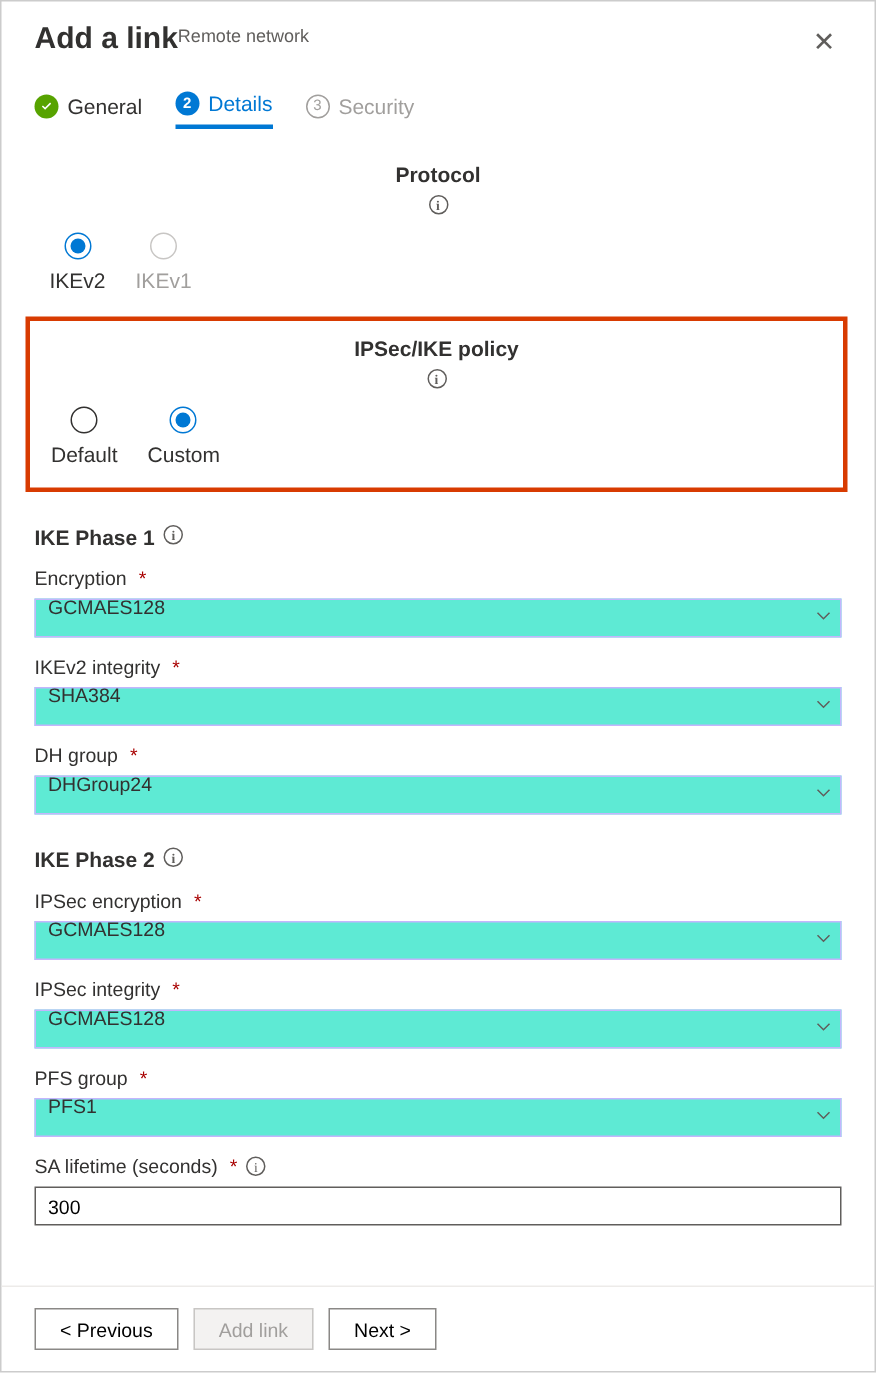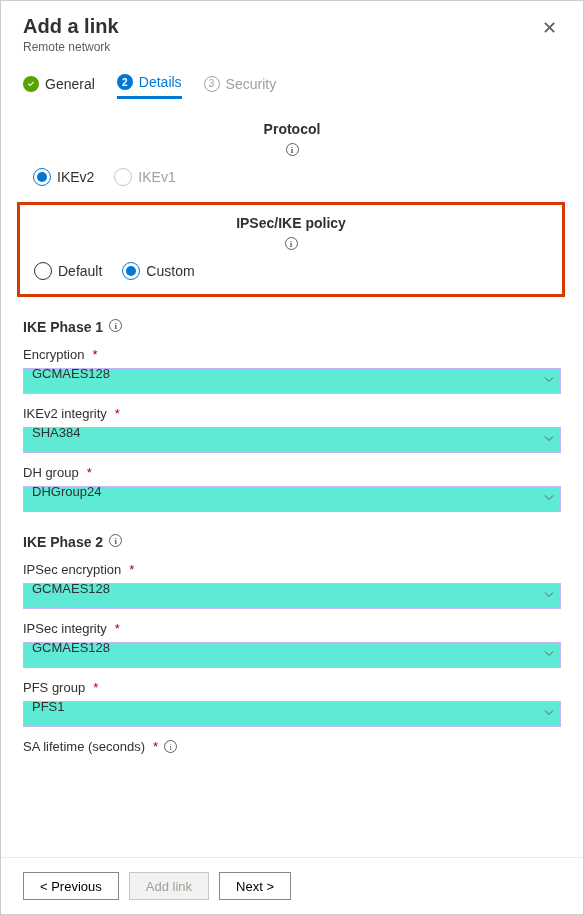--- a/index.html
+++ b/index.html
@@ -13,21 +13,21 @@
     display: flex;
     flex-direction: column;
     font-size: 13px;
   }
   .header {
     padding: 14px 22px 8px 22px;
     display: flex;
     justify-content: space-between;
     align-items: flex-start;
   }
-  .header-left { display:flex; flex-direction:column; }
+  .header-left { display:flex; flex-direction:row; }
   .title { font-size: 20px; font-weight: 600; color:#323130; }
   .subtitle { font-size: 12px; color: #605e5c; margin-top:2px; }
   .close-btn { font-size: 18px; color:#605e5c; cursor:pointer; padding:4px; line-height:1;}
   
   .tabs { display:flex; gap: 22px; padding: 12px 22px 0 22px; border-bottom: none; align-items:center;}
   .tab { display:flex; align-items:center; gap:6px; padding-bottom:6px; cursor:pointer; font-size:14px;}
   .tab.completed .step-indicator { 
     width:16px; height:16px; border-radius:50%; background:#57a300; display:inline-flex; align-items:center; justify-content:center;
   }
   .tab.completed .step-indicator svg { width:10px; height:10px; }
@@ -43,21 +43,21 @@
   .content {
     flex:1;
     overflow-y:auto;
     padding: 22px 22px 10px 22px;
   }
   
   .section-label { font-size:14px; font-weight:600; margin-bottom:12px; display:flex; align-items:center; gap:6px; color:#323130;flex-direction:column;}
   .info-icon { width:13px; height:13px; border:1px solid #605e5c; border-radius:50%; display:inline-flex; align-items:center; justify-content:center; font-size:9px; color:#605e5c; font-style:normal; font-family: Georgia, serif; cursor:pointer;}
   
   .radio-row { display:flex; gap:20px; margin-bottom: 20px; padding-left: 10px; align-items:center;}
-  .radio-opt { display:inline-flex; align-items:center; gap:6px; cursor:pointer; font-size:14px;}
+  .radio-opt { display:inline-flex; align-items:center; gap:6px; cursor:pointer; font-size:14px;flex-direction:column;}
   .radio-circ { width:18px; height:18px; border-radius:50%; border:1px solid #323130; display:inline-flex; align-items:center; justify-content:center;}
   .radio-circ.checked { border-color:#0078d4; }
   .radio-circ.checked::after { content:""; width:10px; height:10px; border-radius:50%; background:#0078d4; }
   .radio-circ.disabled { border-color:#c8c6c4; }
   .radio-opt.disabled { color:#a19f9d; }
 
   .highlight-box { border:3px solid #d83b01; padding:10px 10px 14px 4px; margin:-4px -4px 18px -6px; }
   .highlight-box .section-label{ margin-left:6px;}
   .highlight-box .radio-row{ margin-bottom:0;}
 
@@ -237,20 +237,21 @@
     <span class="select-caret"><svg viewBox="0 0 12 12">
           <path fill="none" stroke="#605e5c" stroke-width="1" d="M2 4l4 4 4-4"></path>
         </svg></span>
   </div>
 
   <div class="field-label">
     <span>SA lifetime (seconds)</span>
       <span class="req">*</span>
     <span class="info-icon">i</span>
   </div>
+  <input class="text-input" value="300" style="">
 
 </div>
 
 <div class="footer">
   <button class="btn">&lt;  Previous</button>
   <button class="btn disabled">Add link</button>
   <button class="btn">Next  &gt;</button>
 </div>
 
 </body></html>

